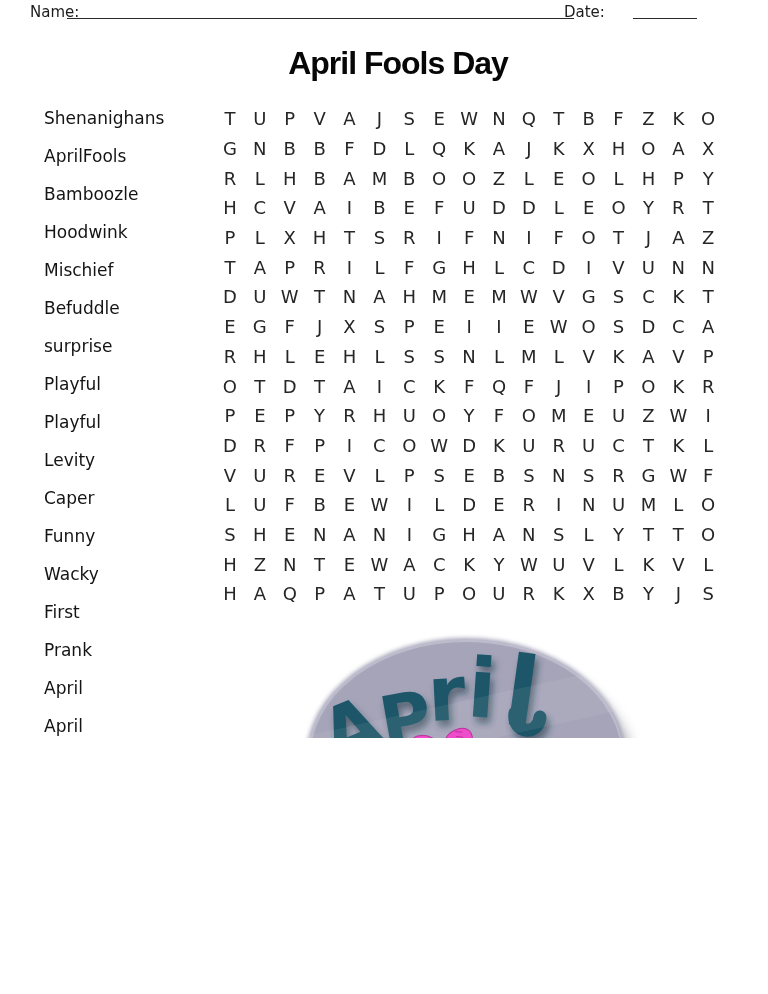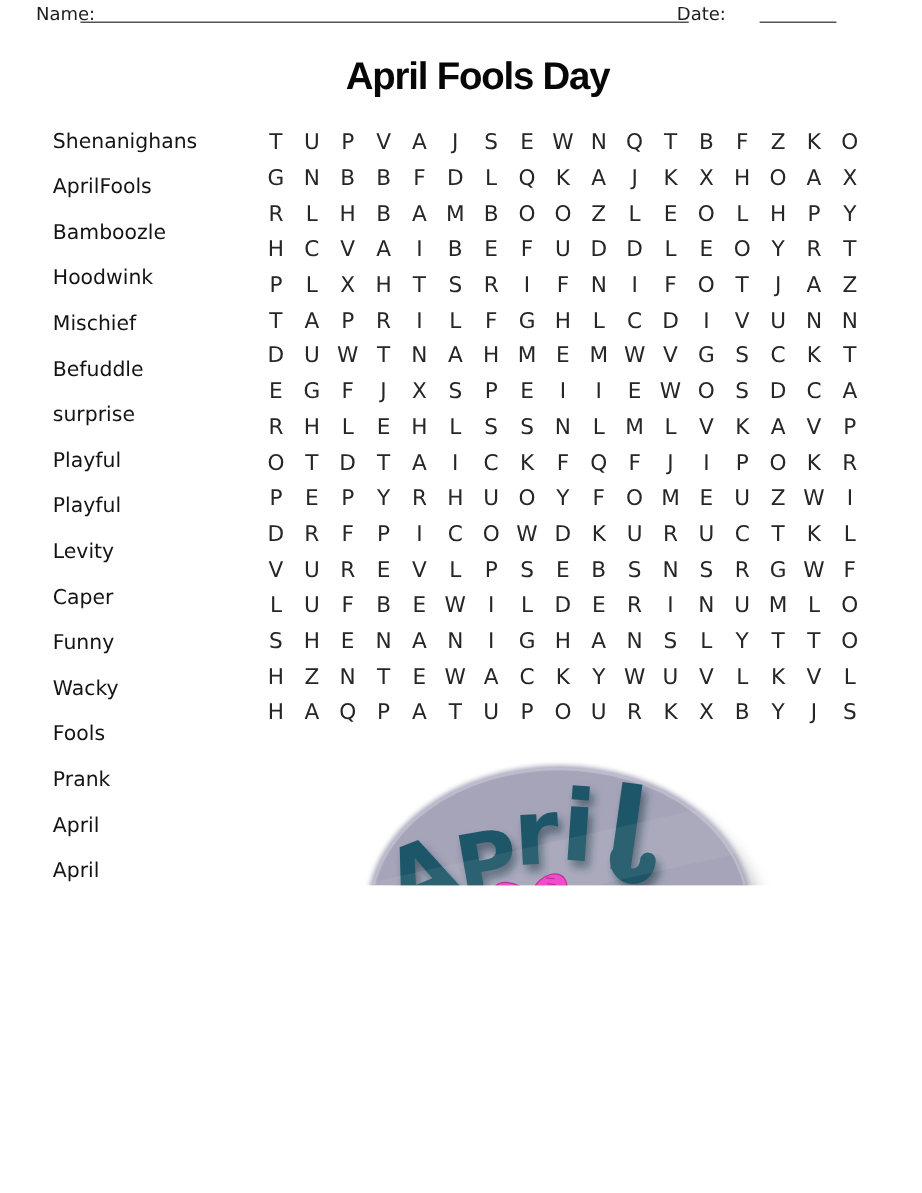--- a/index.html
+++ b/index.html
@@ -52,21 +52,21 @@
       <div>Hoodwink</div>
       <div>Mischief</div>
       <div>Befuddle</div>
       <div>surprise</div>
       <div>Playful</div>
       <div>Playful</div>
       <div>Levity</div>
       <div>Caper</div>
       <div>Funny</div>
       <div>Wacky</div>
-      <div>Fools</div>
+      <div>First</div>
       <div>Prank</div>
       <div>April</div>
       <div>April</div>
       <div>Hoax</div>
       <div>Joke</div>
     </div>
 
   <div class="grid" id="grid">
       <span>T</span>
       <span>U</span>

